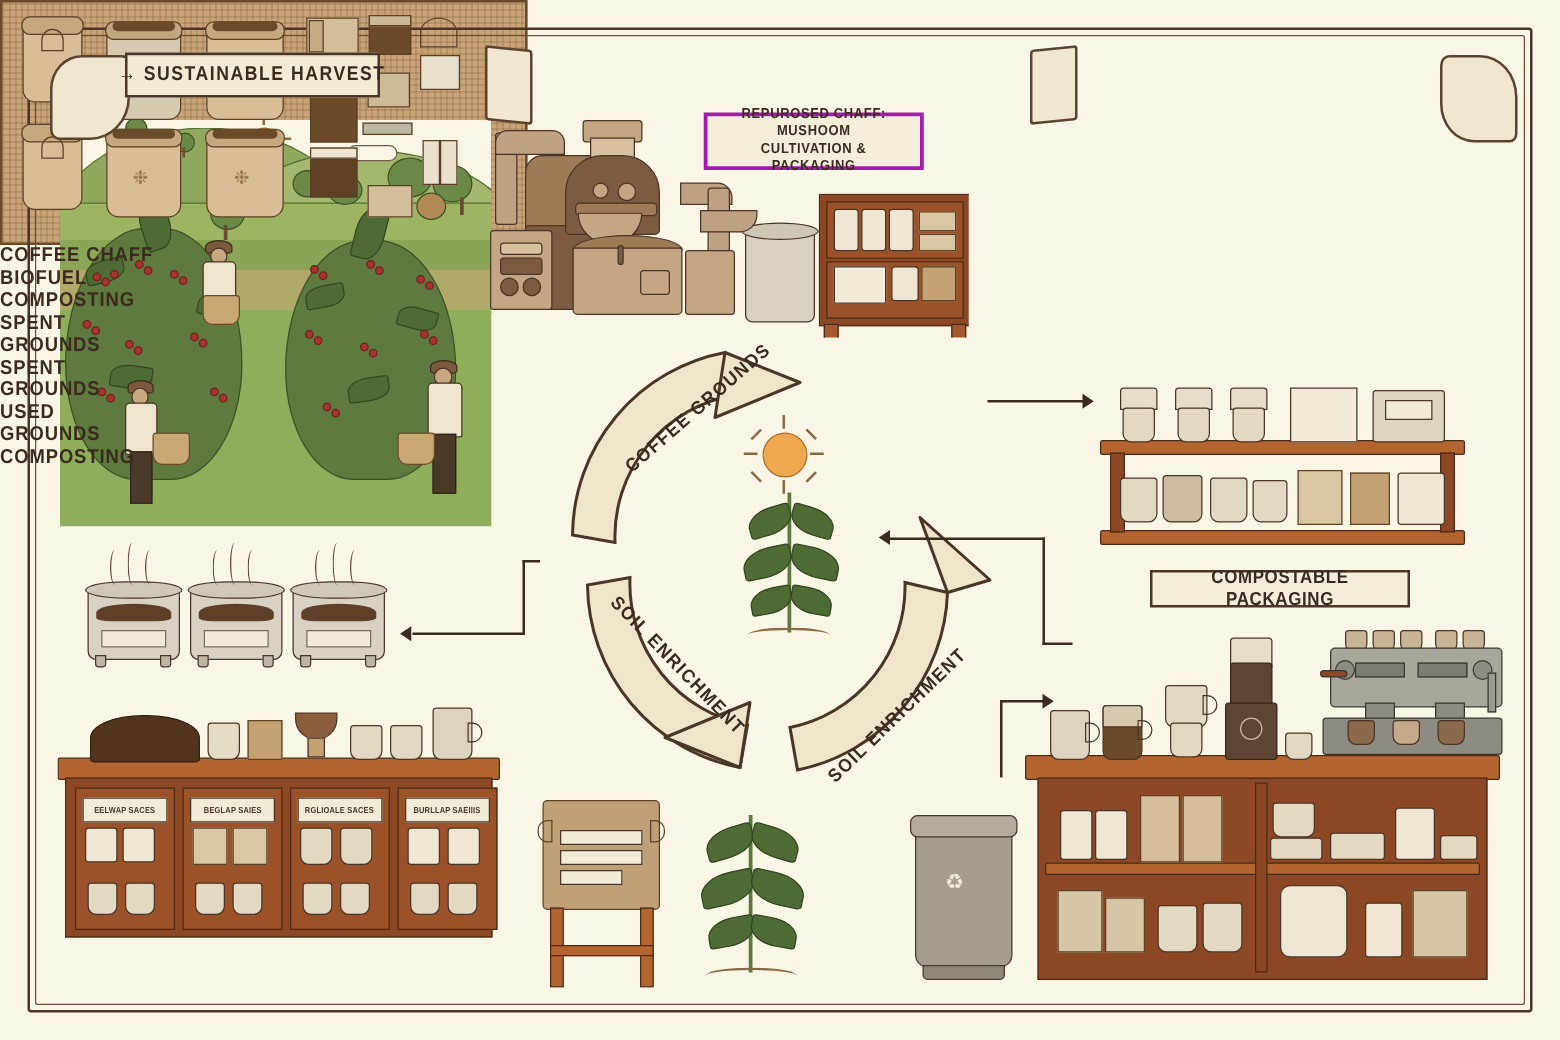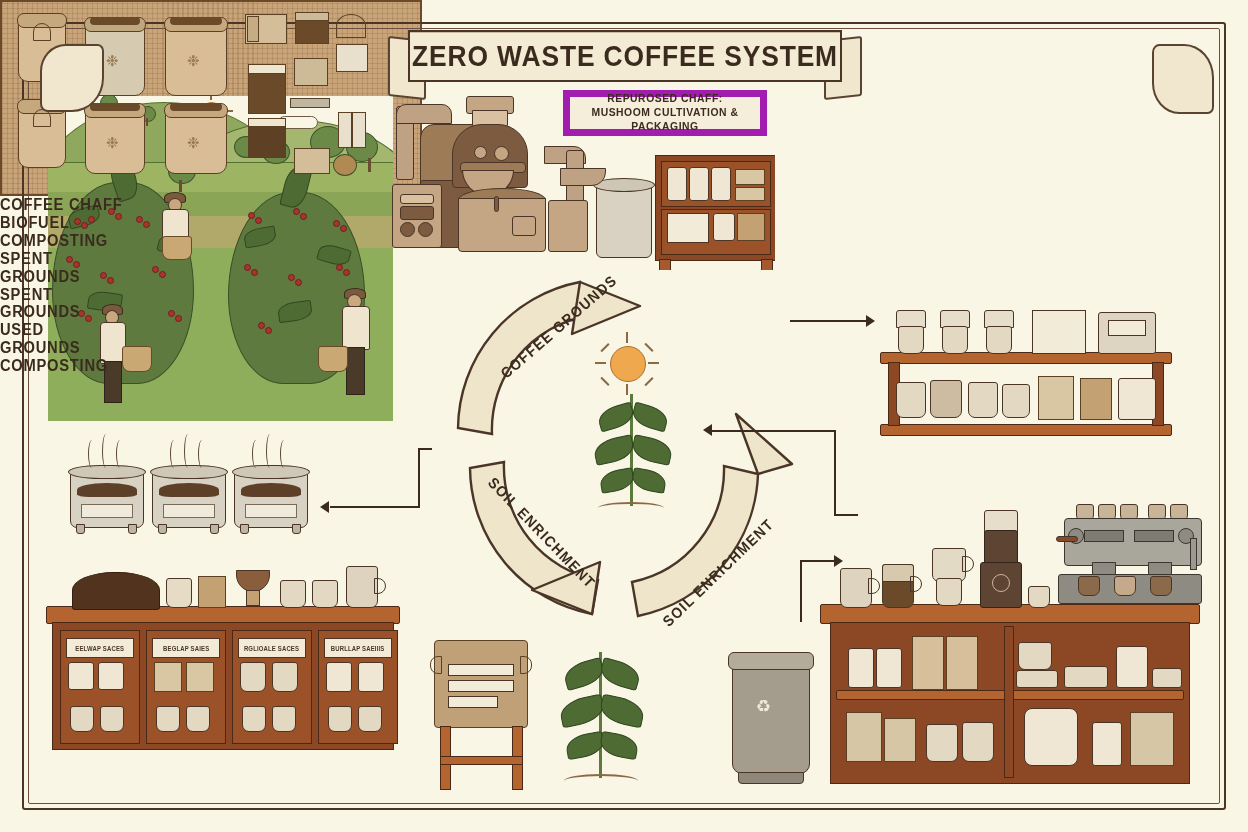--- a/index.html
+++ b/index.html
@@ -49,22 +49,22 @@
     white-space:pre-line;transform:scaleX(.92);transform-origin:left center;
   }
 
   .boxlbl{
     background:#F5EEDB;border:2px solid #4A3526;
     display:flex;align-items:center;justify-content:center;text-align:center;
     padding:4px 10px;box-sizing:border-box;
   }
   .boxlbl .t{font-weight:700;letter-spacing:.6px;line-height:1.2;transform:scaleX(.9);}
 
-  .chaff-box{left:563px;top:90px;width:204px;height:46px;
-    border:7px solid #a21caf;background:#F5EEDB;
+  .chaff-box{left:563px;top:90px;width:176px;height:46px;
+    border:3px solid #a21caf;background:#F5EEDB;
     box-shadow:0 0 0 2px #F5EEDB inset;}
   .chaff-box .t{font-size:11.5px;}
   .pkg-box{left:920px;top:456px;width:208px;height:30px;}
   .pkg-box .t{font-size:15px;}
 
   
   .panel{position:absolute;overflow:hidden;}
 
   
   .farm{left:48px;top:96px;width:345px;height:325px;}
@@ -405,25 +405,25 @@
       <div class="sleaf" style="left:2px;top:48px;width:38px;height:22px;border-radius:60% 10% 60% 10%;transform:rotate(-12deg);"></div>
       <div class="sleaf" style="left:40px;top:48px;width:38px;height:22px;border-radius:10% 60% 10% 60%;transform:rotate(12deg);"></div>
       <div class="sleaf" style="left:8px;top:80px;width:32px;height:19px;border-radius:60% 10% 60% 10%;transform:rotate(-10deg);"></div>
       <div class="sleaf" style="left:40px;top:80px;width:32px;height:19px;border-radius:10% 60% 10% 60%;transform:rotate(10deg);"></div>
       <div class="soil" style="left:6px;top:112px;width:66px;height:10px;border-top:2px solid #8A6A45;border-radius:50%;"></div>
     </div>
   </div>
 
   <div class="swirl tb-l"></div>
   <div class="swirl tb-r"></div>
-  <div class="ribbon abs title-banner">
-    <span class="txt">ZERO WASTE COFFEE SYSTEM</span>
-  </div>
 
   <div class="swirl" style="left:40px;top:44px;width:60px;height:64px;border-radius:40% 10% 50% 12%;"></div>
+  <div class="ribbon abs left-banner">
+    <span class="txt">→ SUSTAINABLE HARVEST</span>
+  </div>
 
   <div class="swirl" style="left:1152px;top:44px;width:58px;height:66px;border-radius:12% 48% 10% 44%;"></div>
 
   <div class="boxlbl abs chaff-box">
     <div>
       <div class="t">REPUROSED CHAFF:</div>
       <div class="t">MUSHOOM CULTIVATION &amp; PACKAGING</div>
     </div>
   </div>
 
@@ -455,20 +455,23 @@
 
     <div class="cupw" style="left:16px;top:82px;width:28px;height:34px;"></div>
     <div class="cupw" style="left:50px;top:80px;width:30px;height:36px;background:#CDBBA2;"></div>
     <div class="cupw" style="left:88px;top:82px;width:28px;height:34px;"></div>
     <div class="cupw" style="left:122px;top:84px;width:26px;height:32px;"></div>
     <div class="bag" style="left:158px;top:76px;width:34px;height:42px;"></div>
     <div class="bag" style="left:200px;top:78px;width:30px;height:40px;background:#C4A173;"></div>
     <div class="jar" style="left:238px;top:78px;width:36px;height:40px;"></div>
   </div>
 
+  <div class="boxlbl abs pkg-box">
+    <span class="t">COMPOSTABLE PACKAGING</span>
+  </div>
 
   <div class="lbl" style="left:736px;top:410px;font-size:16px;">COFFEE CHAFF</div>
   <div class="lbl" style="left:758px;top:448px;font-size:16px;">BIOFUEL</div>
   <div class="conn" style="left:712px;top:430px;width:124px;height:2px;"></div>
   <div class="conn" style="left:834px;top:430px;width:2px;height:86px;"></div>
   <div class="conn" style="left:834px;top:514px;width:24px;height:2px;"></div>
   <div class="ah-l" style="left:703px;top:424px;"></div>
 
   <div class="lbl" style="left:432px;top:441px;font-size:16px;">COMPOSTING</div>
   <div class="conn" style="left:418px;top:448px;width:2px;height:60px;"></div>

